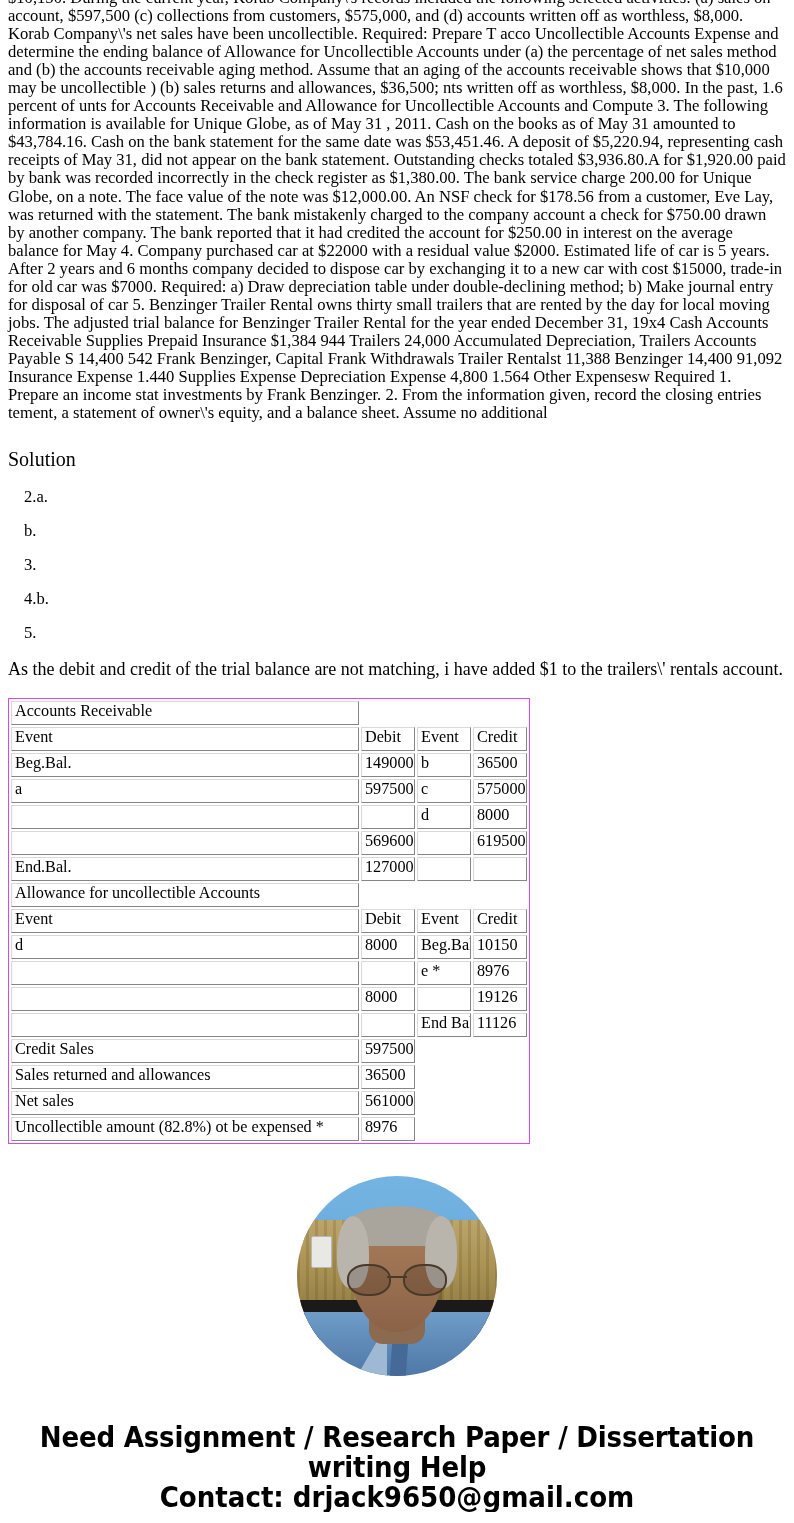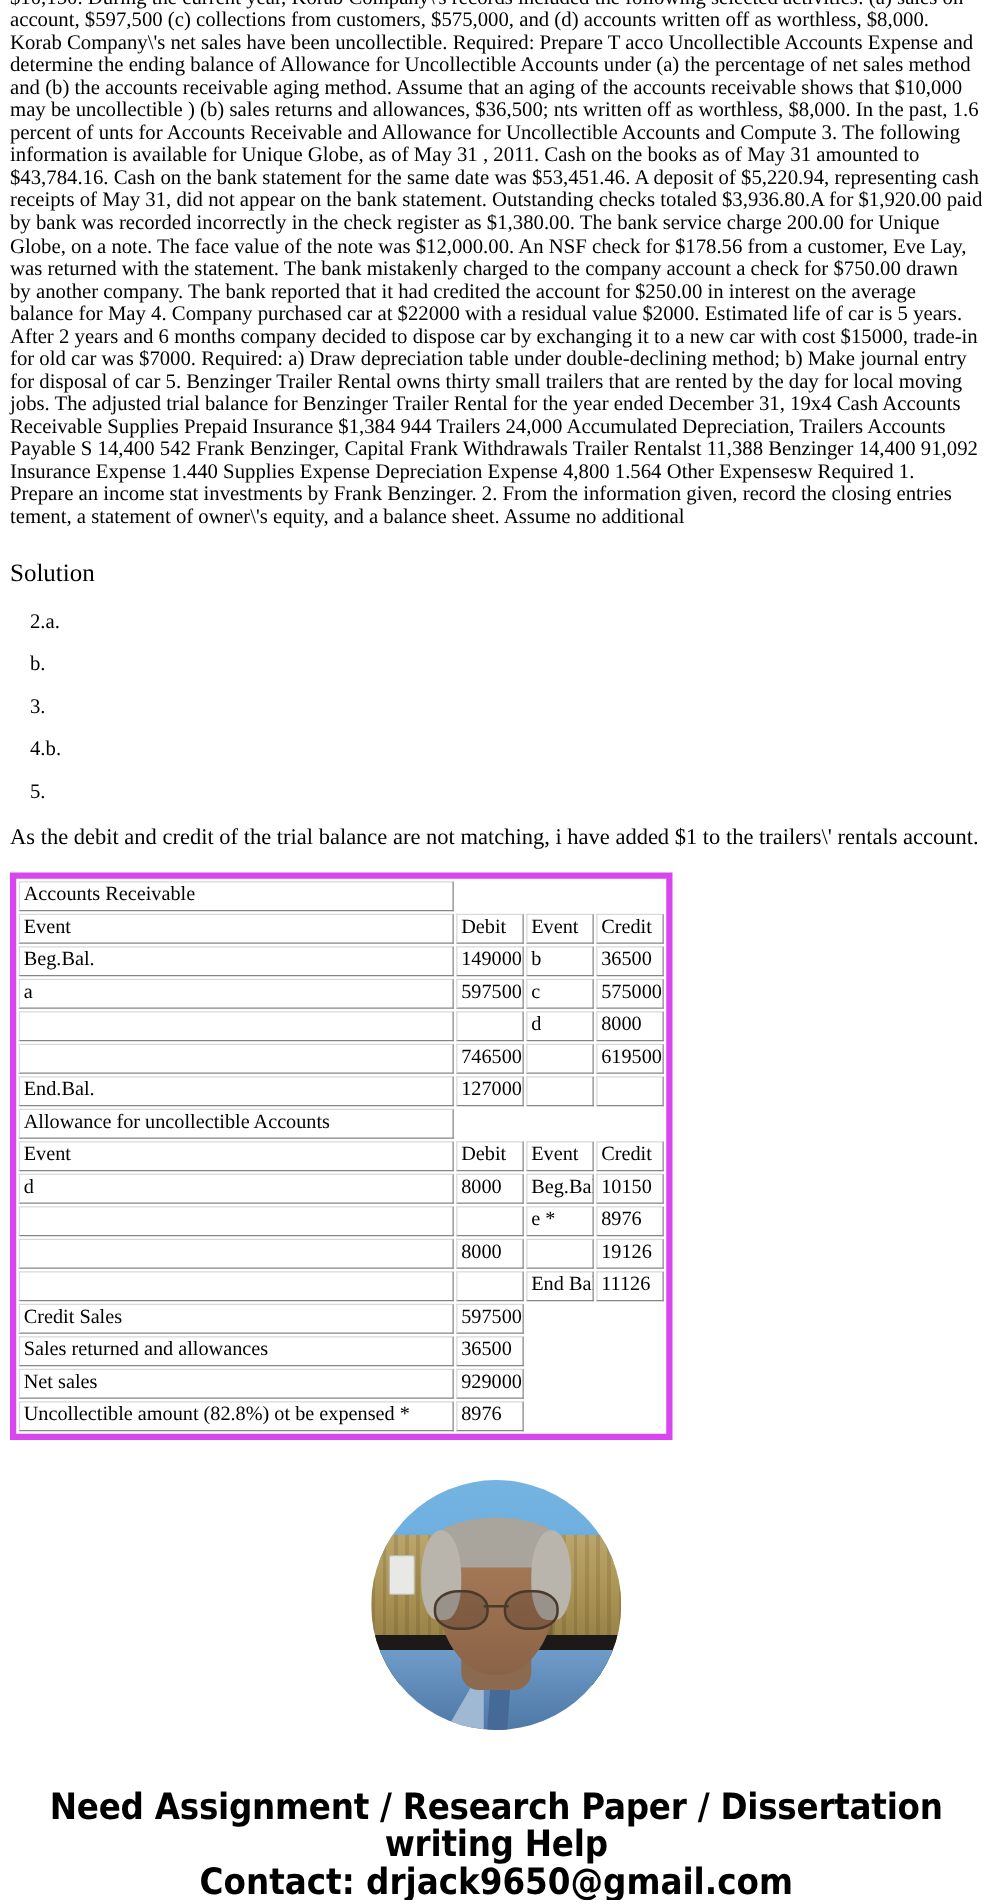--- a/index.html
+++ b/index.html
@@ -40,21 +40,21 @@
   p.note {
     font-size: 18px;
     line-height: 18px;
     margin: 18px 0 20px 0;
   }
 
   
   table.ledger {
     border-collapse: separate;
     border-spacing: 2px;
-    border: 5px solid #d946ef;
+    border: 1px solid #d946ef;
     margin: 0 0 0 8px;
     width: 520px;
     table-layout: fixed;
     font-size: 16.2px;
     line-height: 1.0;
   }
   table.ledger td {
     border: 1px outset #d9d9d9;
     padding: 1px 2px 2px 3px;
     height: 19px;
@@ -231,21 +231,21 @@
       <td>575000</td>
     </tr>
     <tr>
       <td></td>
       <td></td>
       <td>d</td>
       <td>8000</td>
     </tr>
     <tr>
       <td></td>
-      <td>746500</td>
+      <td>569600</td>
       <td></td>
       <td>619500</td>
     </tr>
     <tr>
       <td>End.Bal.</td>
       <td>127000</td>
       <td></td>
       <td></td>
     </tr>
 
@@ -293,21 +293,21 @@
       <td class="nb"></td>
     </tr>
     <tr>
       <td>Sales returned and allowances</td>
       <td>36500</td>
       <td class="nb"></td>
       <td class="nb"></td>
     </tr>
     <tr>
       <td>Net sales</td>
-      <td>929000</td>
+      <td>561000</td>
       <td class="nb"></td>
       <td class="nb"></td>
     </tr>
     <tr>
       <td>Uncollectible amount (82.8%) ot be expensed *</td>
       <td>8976</td>
       <td class="nb"></td>
       <td class="nb"></td>
     </tr>
   </tbody>

